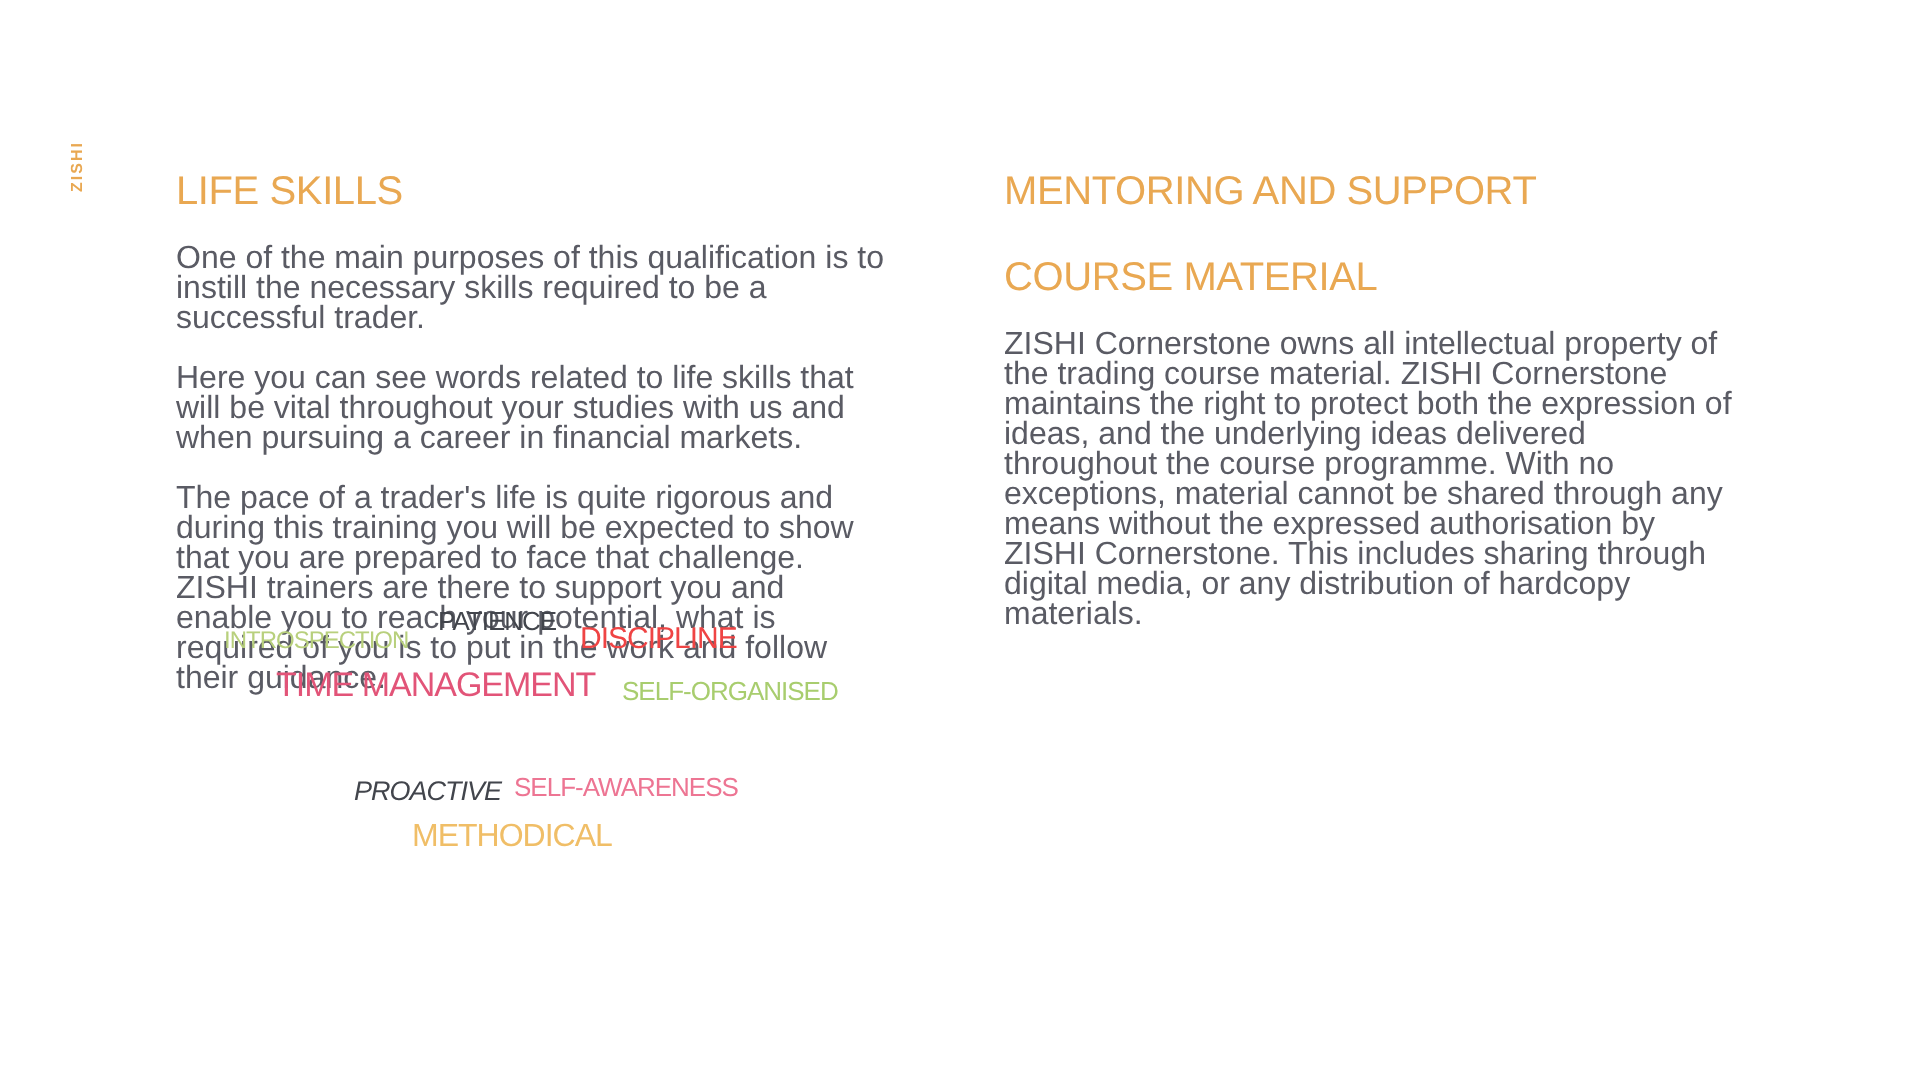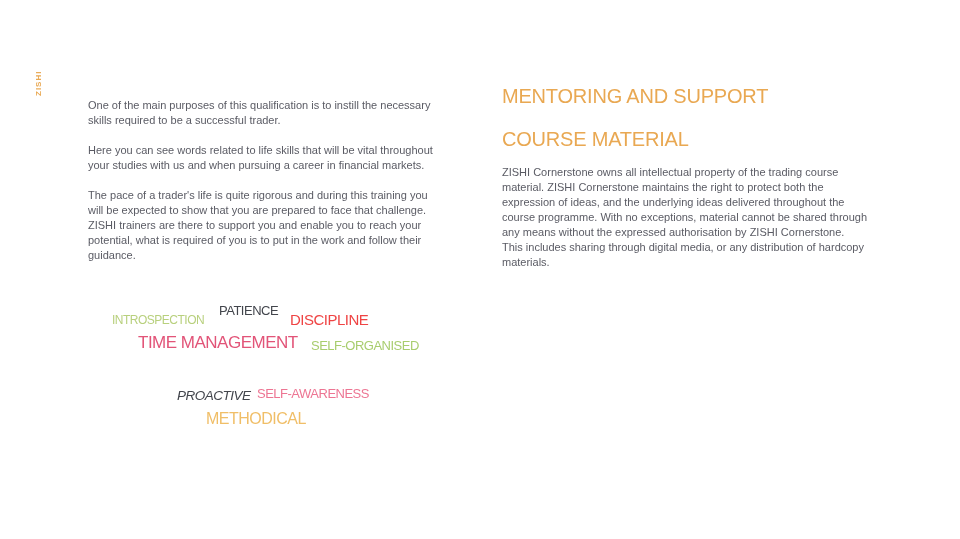--- a/index.html
+++ b/index.html
@@ -42,21 +42,21 @@
   .col-right { left: 502px; width: 366px; }
 
   h1.section-heading {
     font-size: 20px;
     font-weight: 300;
     letter-spacing: -0.2px;
     line-height: 24px;
     color: #E9A852;
   }
   .col p {
-    font-size: 11px;
+    font-size: 16px;
     line-height: 15px;
     color: #5A5B64;
     margin-top: 14px;
   }
   .col p + p { margin-top: 15px; }
   .col-right h1.heading-2 { margin-top: 19px; }
 
   
   .word-cloud {
     position: absolute;
@@ -85,20 +85,21 @@
 </head>
 <body>
 
 <div class="page">
 
   <div class="logo-vertical">
     <span>ZISHI</span>
   </div>
 
   <div class="col col-left">
+    <h1 class="section-heading" style="color: rgb(233, 168, 82);">LIFE SKILLS</h1>
     <p>One of the main purposes of this qualification is to instill the necessary skills required to be a successful trader.</p>
     <p>Here you can see words related to life skills that will be vital throughout your studies with us and when pursuing a career in financial markets.</p>
     <p>The pace of a trader's life is quite rigorous and during this training you will be expected to show that you are prepared to face that challenge. ZISHI trainers are there to support you and enable you to reach your potential, what is required of you is to put in the work and follow their guidance.</p>
   </div>
 
   <div class="word-cloud">
     <span class="wc-introspection" style="color: rgb(184, 208, 125);">INTROSPECTION</span>
     <span class="wc-patience" style="color: rgb(66, 69, 76);">PATIENCE</span>
     <span class="wc-discipline" style="color: #ef4444;">DISCIPLINE</span>
     <span class="wc-time-mgmt" style="color: rgb(226, 84, 120);">TIME MANAGEMENT</span>

